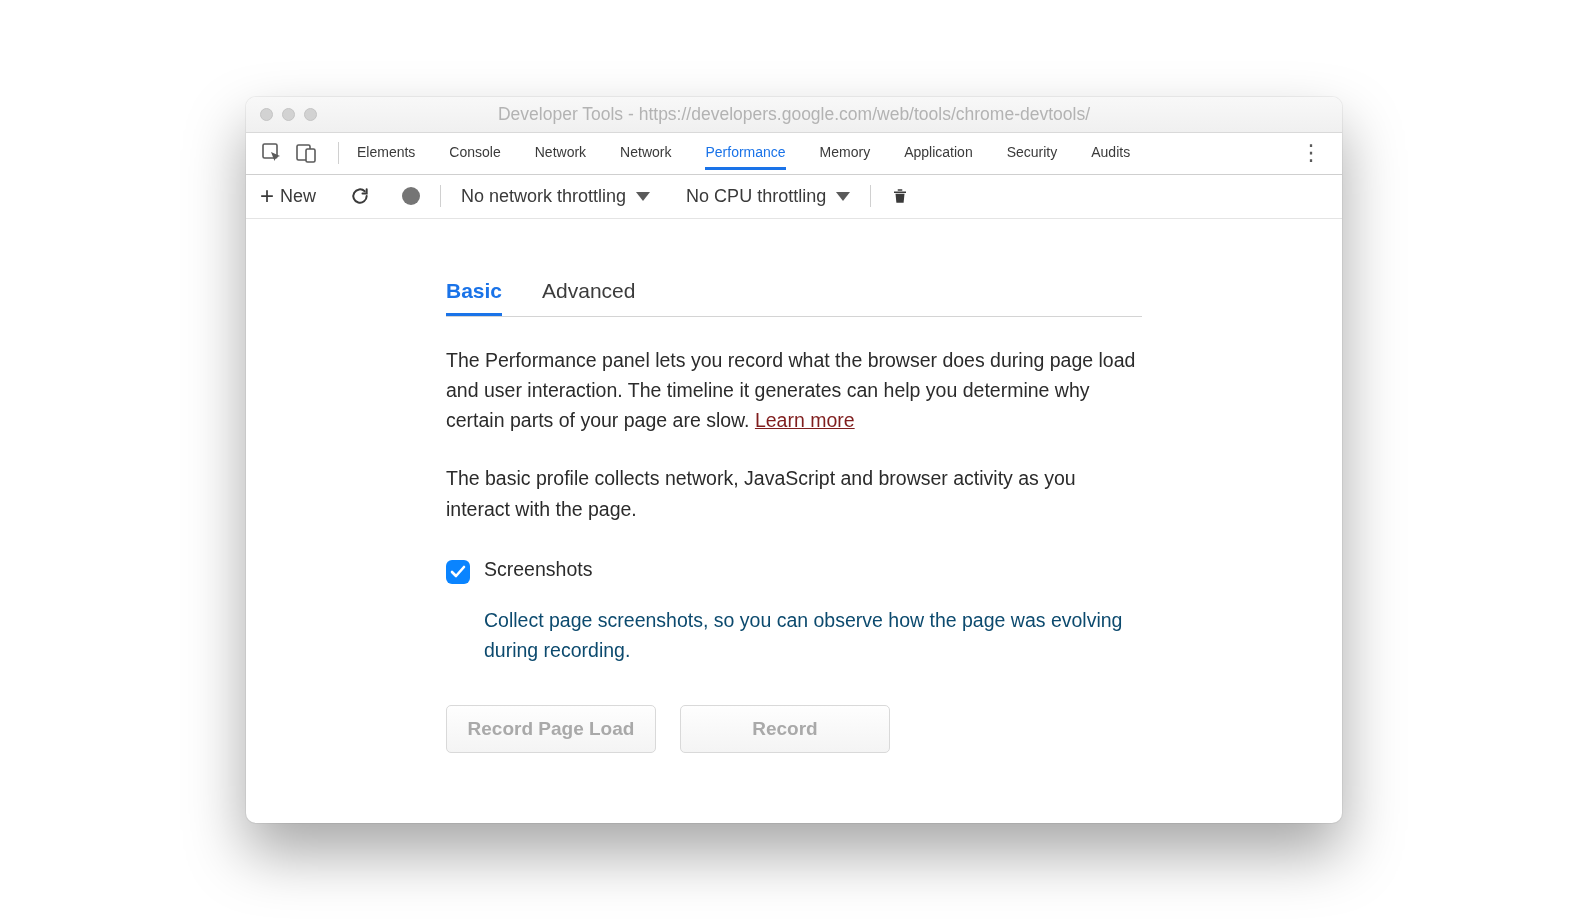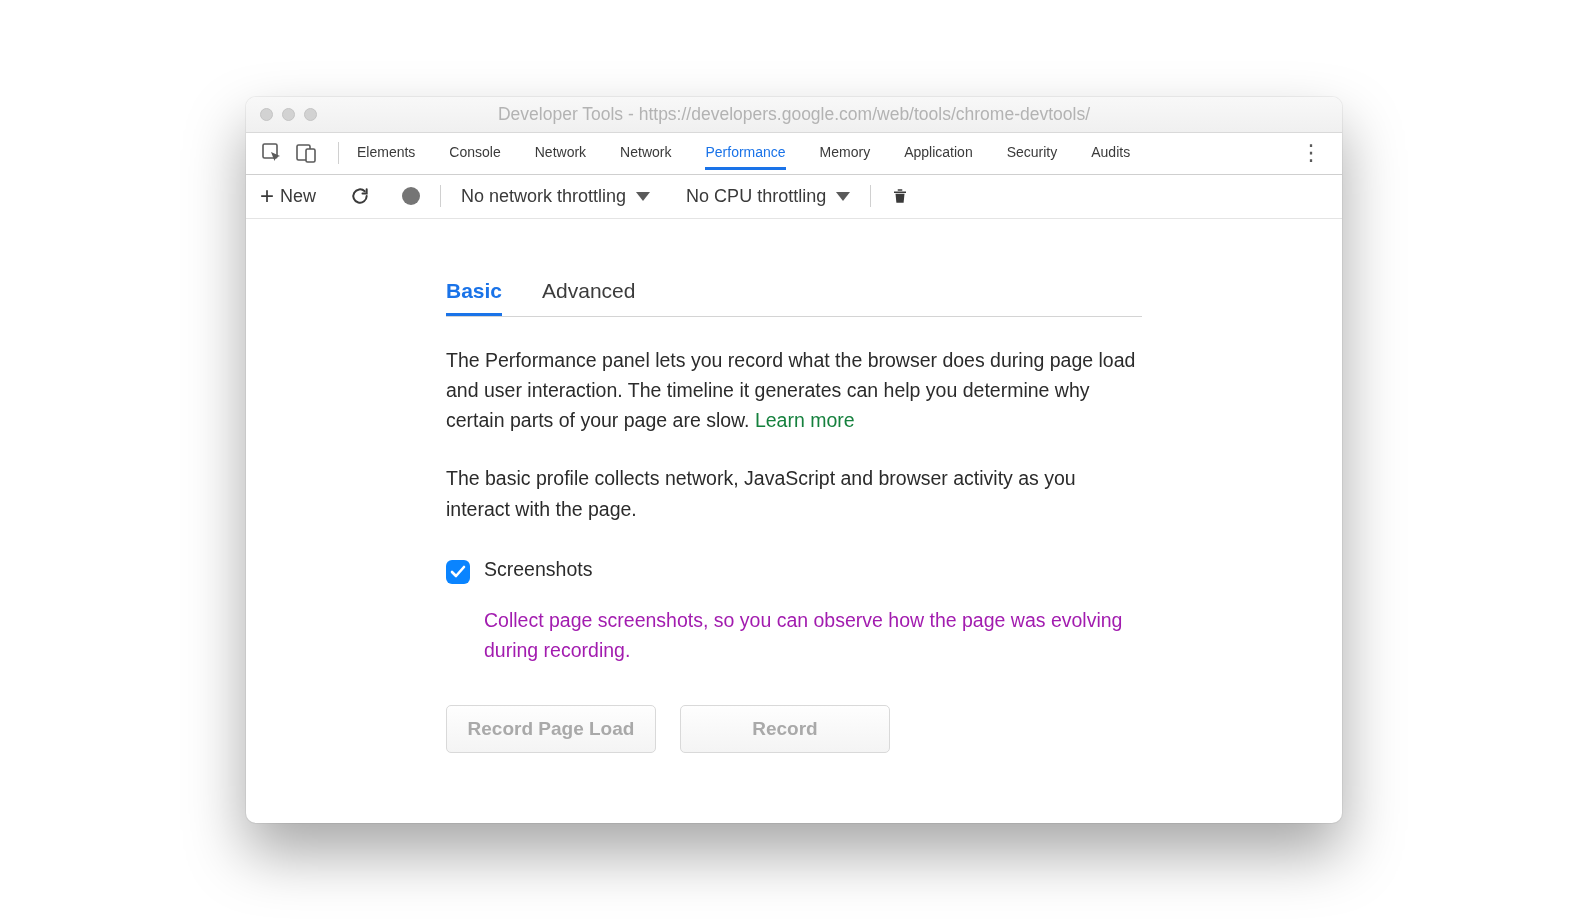--- a/index.html
+++ b/index.html
@@ -135,42 +135,43 @@
     font-weight: 700;
   }
   .para {
     margin-top: 28px;
     font-size: 19.5px;
     line-height: 1.55;
     color: #2b2b2b;
     max-width: 880px;
   }
   .para .link {
-    color: #15803d;
+    color: #7f1d1d;
+    text-decoration: underline;
     cursor: pointer;
   }
   .option-row {
     margin-top: 34px;
     display: flex;
     align-items: flex-start;
     gap: 14px;
     max-width: 880px;
   }
   .checkbox {
     width: 24px; height: 24px;
     border-radius: 6px;
     background: #0a84ff;
     display: flex; align-items: center; justify-content: center;
     flex-shrink: 0;
     margin-top: 2px;
     cursor: pointer;
   }
   .checkbox svg { width: 16px; height: 14px; }
   .opt-label { font-size: 19.5px; color:#2b2b2b; margin-right: 24px; }
-  .opt-desc { font-size: 19.5px; color:#a21caf; line-height:1.55; }
+  .opt-desc { font-size: 19.5px; color:#0c4a6e; line-height:1.55; }
   .opt-text { display:flex; flex-wrap: wrap; gap: 24px; }
   .buttons-row {
     margin-top: 40px;
     display: flex;
     gap: 24px;
     font-weight: bold;
   }
   .btn {
     min-width: 210px;
     height: 48px;

